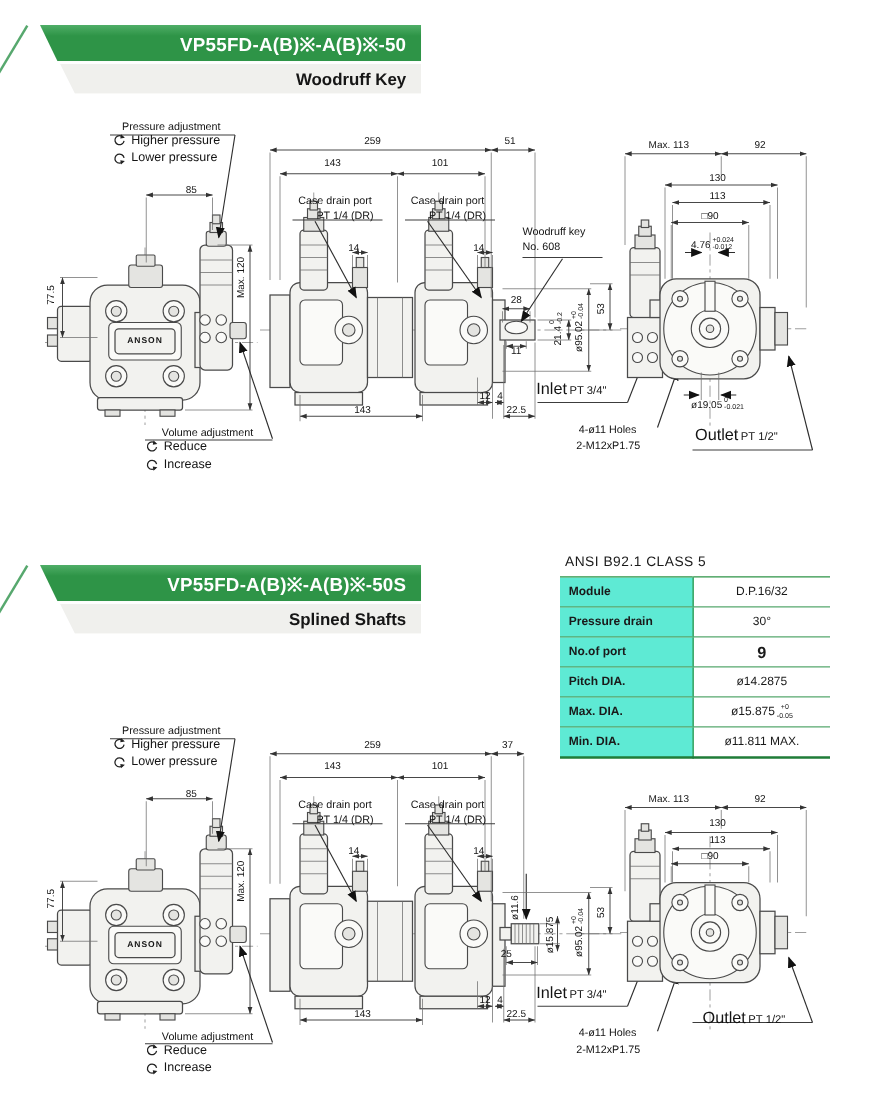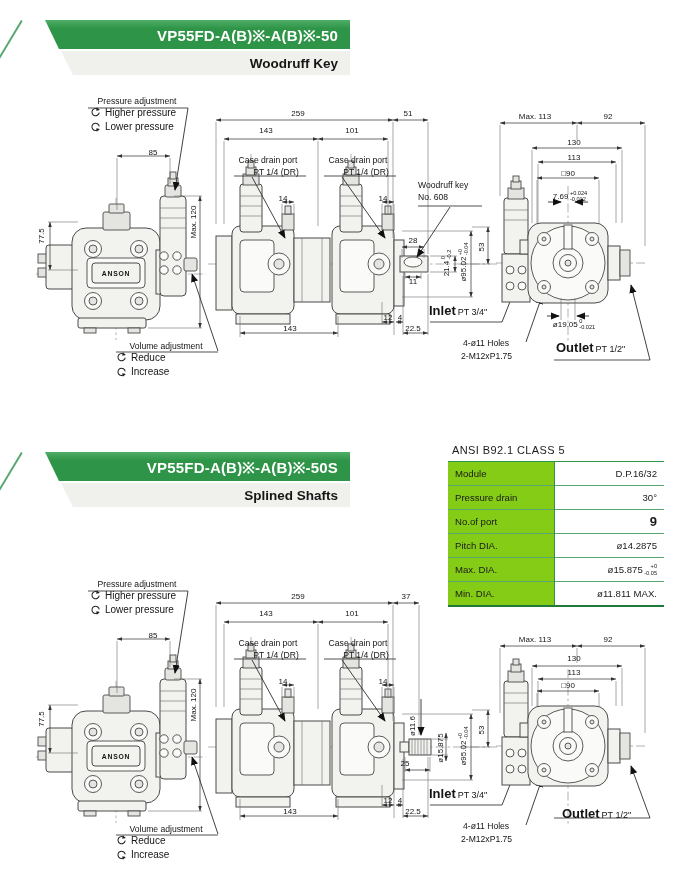--- a/index.html
+++ b/index.html
@@ -1,19 +1,19 @@
 <!DOCTYPE html>
 <html><head>
 <meta charset="utf-8">
 <style>
   html,body{margin:0;padding:0;background:#fff}
   .page{position:relative;width:700px;height:892px;background:#fff;overflow:hidden;
         font-family:"Liberation Sans",sans-serif;color:#1a1a1a}
   
-  .banner{position:absolute;left:27px;width:323px}
+  .banner{position:absolute;left:14px;width:323px}
   .b-green{height:29px;background:linear-gradient(#4fae67,#2e9447 30%);
            clip-path:polygon(18px 0,100% 0,100% 100%,32px 100%);
            display:flex;align-items:center;justify-content:flex-end;padding-right:12px;
            box-sizing:border-box;color:#fff;font-weight:bold;font-size:15px;letter-spacing:.2px}
   .b-sub{height:24px;margin-top:2px;background:#f0f0ed;
          clip-path:polygon(34px 0,100% 0,100% 100%,46px 100%);
          display:flex;align-items:center;justify-content:flex-end;padding-right:12px;
          box-sizing:border-box;color:#161616;font-weight:bold;font-size:13.5px}
   .b-line{position:absolute;width:1.6px;height:64px;background:#57a86e;
           transform-origin:top left;transform:rotate(31deg)}
@@ -33,29 +33,29 @@
   .c{transform:translate(-50%,-50%)}
   .cr{transform:translate(-50%,-50%) rotate(-90deg)}
   .lab{font-size:8.6px}
   .brand{font-size:6.8px;font-weight:bold;letter-spacing:.8px}
   .row{display:flex;align-items:center;gap:4px;font-size:10px}
   .row svg{flex:0 0 auto}
   .tg{display:inline-flex;align-items:center;gap:1.5px}
   .tv{display:inline-flex;flex-direction:column;font-size:5.6px;line-height:1.15;font-style:normal}
   .tv i{font-style:normal}
   .inl{font-size:9px}
-  .inl b{font-size:13px;font-weight:bold;margin-right:2px}
+  .inl b{font-size:13px;font-weight:normal;margin-right:2px}
   
   .stable{position:absolute;left:448px;top:444px;width:216px}
   .stitle{font-size:11px;letter-spacing:.4px;margin:0 0 5px 4px}
   table.spl{border-collapse:collapse;width:100%;border-top:1.6px solid #2e9447;border-bottom:2.2px solid #1f7c38}
   table.spl td{border-top:1px solid #57a86e;font-size:9.6px;padding:3px 7px;height:17px;vertical-align:middle}
   table.spl tr:first-child td{border-top:none}
-  td.tl{font-weight:normal;background:#84cc16;width:92px;border-right:1.4px solid #2e9447}
-  td.tvv{text-align:right}
+  td.tl{font-weight:bold;background:#5eead4;width:92px;border-right:1.4px solid #2e9447}
+  td.tvv{text-align:center}
   td.tvv .big{font-weight:bold;font-size:13px}
 </style>
 </head>
 <body>
 
 <div class="page">
 
   <svg width="0" height="0" style="position:absolute">
     <defs>
       <marker id="ar" viewBox="0 0 10 10" refX="9.5" refY="5" markerWidth="7.5" markerHeight="7.5" orient="auto-start-reverse">
@@ -410,21 +410,21 @@
   <div class="t lab" style="left:463px;top:338px">4-ø11 Holes</div>
   <div class="t lab" style="left:461px;top:351px">2-M12xP1.75</div>
 
   <div class="t c" style="left:535px;top:116px">Max. 113</div>
   <div class="t c" style="left:608px;top:116px">92</div>
   <div class="t c" style="left:574px;top:142px">130</div>
   <div class="t c" style="left:574px;top:157px">113</div>
   <div class="t c" style="left:568px;top:173px">□90</div>
   <div class="t c" style="left:570px;top:196px">
     <span class="tg">
-        <span>7.69</span>
+        <span>4.76</span>
         <span class="tv">
           <i>+0.024</i>
           <i>-0.012</i>
         </span>
       </span>
   </div>
   <div class="t c" style="left:574px;top:324px">
     <span class="tg">
         <span>ø19.05</span>
         <span class="tv">

